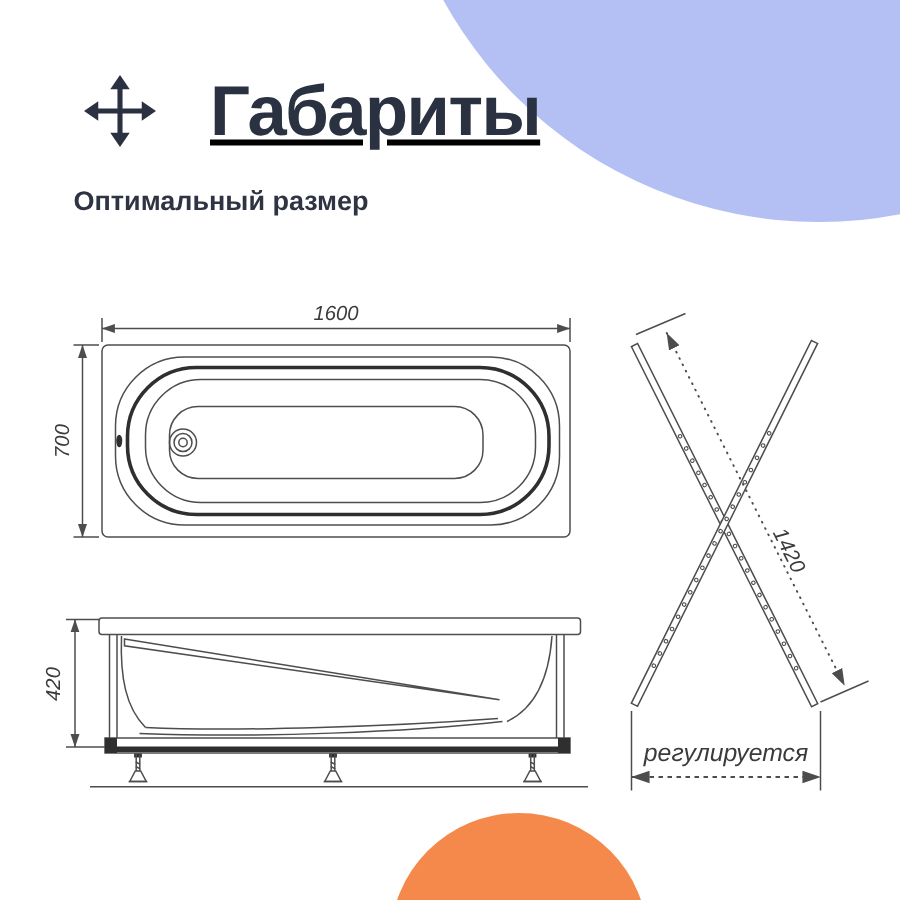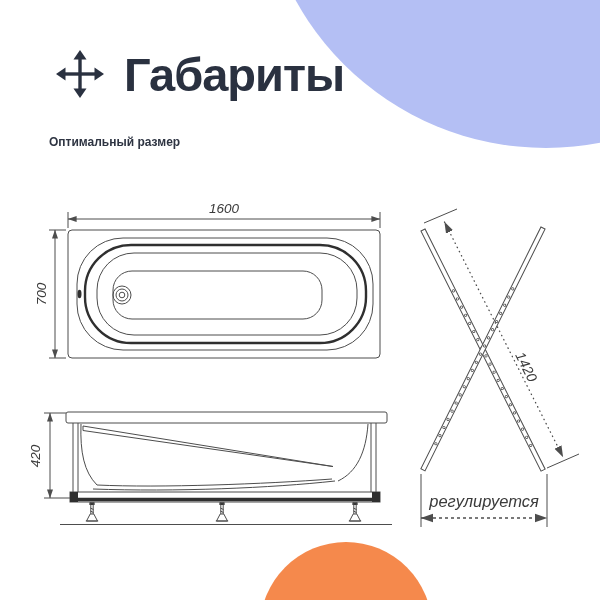--- a/index.html
+++ b/index.html
@@ -11,27 +11,27 @@
   .blob-lavender{fill:var(--lavender);}
   .blob-orange{fill:var(--orange);}
   .ln{stroke:var(--line);fill:none;stroke-width:1;}
   .ln-thick{stroke:var(--line-dark);fill:none;}
   .white{fill:#fff;}
   .dk{fill:var(--line-dark);}
   .arrow{fill:var(--line);stroke:none;}
   .dim{font:italic 13.5px "Liberation Sans",sans-serif;fill:var(--dim-text);}
   .dim-big{font:italic 16.5px "Liberation Sans",sans-serif;fill:var(--dim-text);}
   .dim-leg{font:italic 14px "Liberation Sans",sans-serif;fill:var(--dim-text);}
-  .header{position:absolute;left:56px;top:50px;display:flex;align-items:center;gap:20px;}
+  .header{position:absolute;left:56px;top:50px;display:flex;gap:36px;text-decoration:underline;}
   .title{font-size:47px;font-weight:700;color:var(--ink);letter-spacing:-1px;line-height:1;}
   .move-icon{width:48px;height:48px;flex:0 0 auto;}
   .move-icon .st{stroke:var(--ink);stroke-width:3.4;}
   .move-icon .hd{fill:var(--ink);}
   .subtitle{position:absolute;left:49px;top:121px;color:var(--ink);}
-  .subtitle .s1{font-size:12px;font-weight:700;color:#2e3442;line-height:1.5;margin-top:12px;}
+  .subtitle .s1{font-size:18px;font-weight:700;color:#2e3442;line-height:1.5;}
   .subtitle .s2{font-size:17px;font-weight:400;color:#3a4150;line-height:1.4;}
 </style>
 </head>
 <body>
 
 <div class="page">
 
   <svg class="art" viewBox="0 0 600 600">
     <defs>
       <marker id="arr" markerWidth="10" markerHeight="8" refX="8.6" refY="4" orient="auto-start-reverse">

